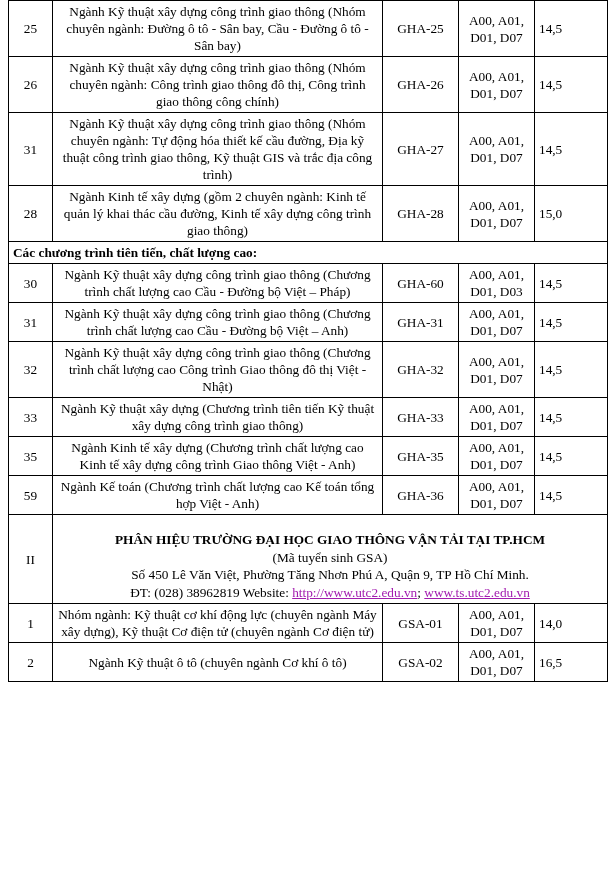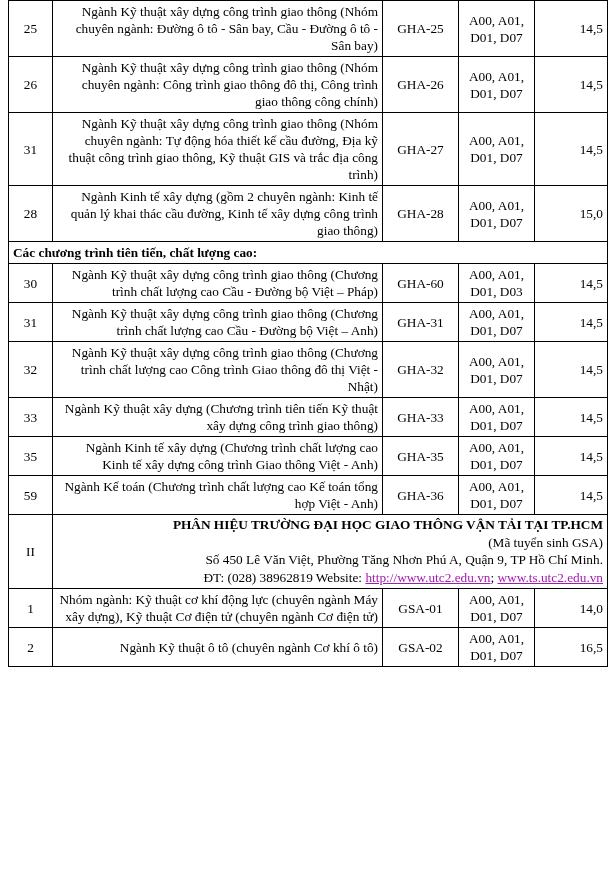--- a/index.html
+++ b/index.html
@@ -38,47 +38,48 @@
   col.c-name  { width: 330px; }
   col.c-code  { width: 76px; }
   col.c-group { width: 76px; }
   col.c-score { width: 73px; }
 
   td.no {
     text-align: center;
     font-size: 13.5px;
   }
   td.name {
-    text-align: right;
+    text-align: center;
     padding-left: 5px;
     padding-right: 3px;
   }
   td.code {
     text-align: center;
     white-space: nowrap;
   }
   td.group {
     text-align: center;
     line-height: 1.22;
     font-size: 13.1px;
   }
   td.score {
-    text-align: right;
+    text-align: left;
     margin-left: 32px;
   }
   td.section {
     text-align: left;
     font-weight: bold;
     padding-left: 5px;
     font-size: 13.5px;
   }
   .branch-title {
     font-weight: bold;
     text-transform: uppercase;
     line-height: 1.26;
+    margin-top: 15px;
   }
   .branch-sub {
     line-height: 1.3;
   }
   .branch-sub a, .link {
     color: #a21caf;
     text-decoration: underline;
   }
 </style>
 </head>

